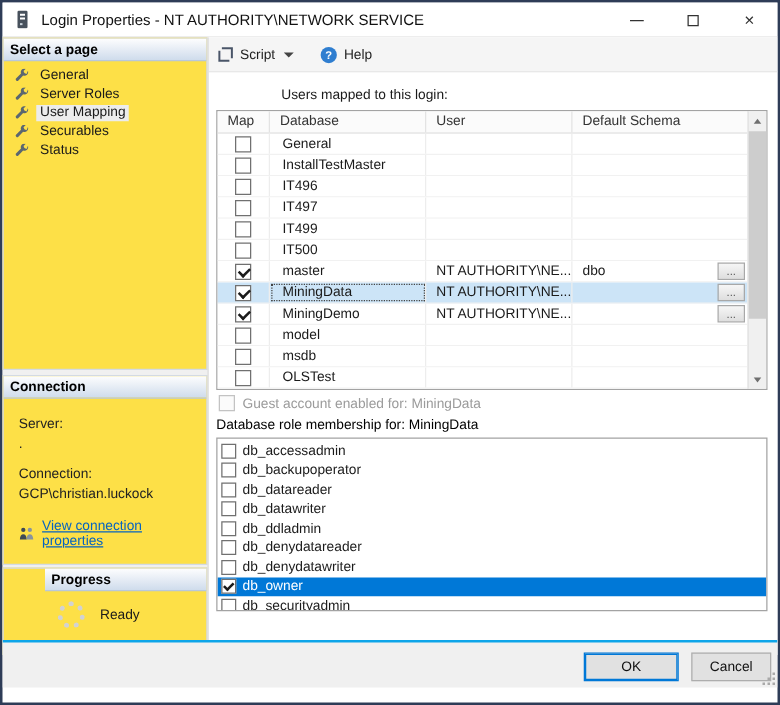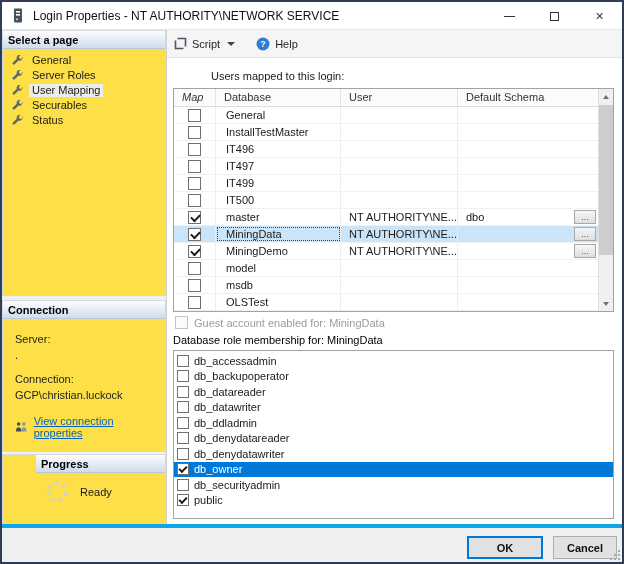--- a/index.html
+++ b/index.html
@@ -49,31 +49,31 @@
   
   .rightpanel{position:absolute;top:28px;left:164px;right:0;bottom:38px;background:#fff;border-left:1px solid #d0d0d0;}
   .toolbar{position:absolute;top:0;left:0;right:0;height:28px;background:#f5f5f5;border-bottom:1px solid #e3e3e3;display:flex;align-items:center;}
   .tb-btn{display:flex;align-items:center;height:22px;padding:0 5px;margin-left:2px;cursor:default;}
   .tb-btn svg{margin-right:5px;}
   .tb-label{color:#1e1e1e;}
   .caret{width:0;height:0;border-left:4px solid transparent;border-right:4px solid transparent;border-top:4px solid #444;margin-left:7px;}
   .tb-sep{width:1px;height:16px;margin:0 4px;}
 
   .content{position:absolute;top:28px;left:0;right:0;bottom:0;background:#fff;}
-  .users-label{position:absolute;left:10px;top:12px;padding-left:34px;}
+  .users-label{position:absolute;left:24px;top:12px;padding-left:34px;}
 
   
   .grid{position:absolute;left:6px;top:30px;width:441px;height:224px;border:1px solid #a3a3a3;display:flex;background:#fff;}
   .grid-main{flex:1;overflow:hidden;}
   .grid-header{display:flex;height:18px;background:#fbfbfb;border-bottom:1px solid #dcdcdc;}
   .hcell{border-right:1px solid #e3e3e3;color:#333;line-height:17px;padding-left:8px;}
   .grid-row{display:flex;height:17px;border-bottom:1px solid #f1f1f1;background:#fff;}
   .grid-row.selected{background:var(--row-highlight);}
   .cell{border-right:1px solid #ededed;height:100%;display:flex;align-items:center;overflow:hidden;white-space:nowrap;}
-  .w-map{width:42px;font-style:italic;}
+  .w-map{width:42px;}
   .w-db{width:125px;}
   .w-user{width:117px;}
   .w-schema{flex:1;border-right:none;position:relative;}
   .cell-map{justify-content:center;}
   .cell-db{padding-left:10px;}
   .cell-user,.cell-schema{padding-left:8px;}
   .grid-row.selected .cell-db{outline:1px dotted #444;outline-offset:-2px;}
   .browse-btn{position:absolute;right:2px;top:1px;width:22px;height:14px;border:1px solid #a8a8a8;background:linear-gradient(#f6f6f6,#dedede);
     font-size:9px;color:#555;display:flex;align-items:center;justify-content:center;line-height:1;cursor:default;}
 
@@ -90,27 +90,27 @@
   .sb-up{top:0;}
   .sb-down{bottom:0;}
   .tri-up{width:0;height:0;border-left:3.5px solid transparent;border-right:3.5px solid transparent;border-bottom:4px solid #6f6f6f;}
   .tri-down{width:0;height:0;border-left:3.5px solid transparent;border-right:3.5px solid transparent;border-top:4px solid #6f6f6f;}
   .sb-thumb{position:absolute;left:0;top:16px;width:100%;height:150px;background:#cdcdcd;}
 
   
   .guest-row{position:absolute;left:8px;top:258px;display:flex;align-items:center;color:#9b9b9b;}
   .guest-row .checkbox{margin-right:6px;}
   .role-label{position:absolute;left:6px;top:276px;color:#000;text-align:right;}
-  .role-list{position:absolute;left:6px;top:292px;width:441px;height:169px;border:1px solid #a3a3a3;background:#fff;padding-top:2px;overflow:hidden;}
+  .role-list{position:absolute;left:6px;top:292px;width:441px;height:139px;border:1px solid #a3a3a3;background:#fff;padding-top:2px;overflow:hidden;}
   .role-row{display:flex;align-items:center;height:15.5px;padding-left:3px;cursor:default;}
   .role-row .checkbox{margin-right:5px;}
   .role-row.selected{background:var(--selection-blue);color:#fff;}
 
   
-  .footer{position:absolute;left:0;right:0;bottom:0;height:38px;background:#f0f0f0;border-top:4px solid #0ea5e9;font-weight:bold;}
+  .footer{position:absolute;left:0;right:0;bottom:12px;height:38px;background:#f0f0f0;border-top:2px solid #0ea5e9;}
   .btn{position:absolute;top:8px;height:23px;background:#e1e1e1;border:1px solid #adadad;display:flex;align-items:center;justify-content:center;font-size:11px;color:#111;cursor:default;}
   .btn-ok{left:465px;width:76px;border:1px solid var(--selection-blue);box-shadow:inset 0 0 0 1px var(--selection-blue);}
   .btn-cancel{left:551px;width:64px;}
   .resize-grip{position:absolute;right:2px;bottom:2px;width:10px;height:10px;}
   .resize-grip i{position:absolute;width:2px;height:2px;background:#a9a9a9;}
 </style>
 </head>
 <body>
 
 <div class="window">

